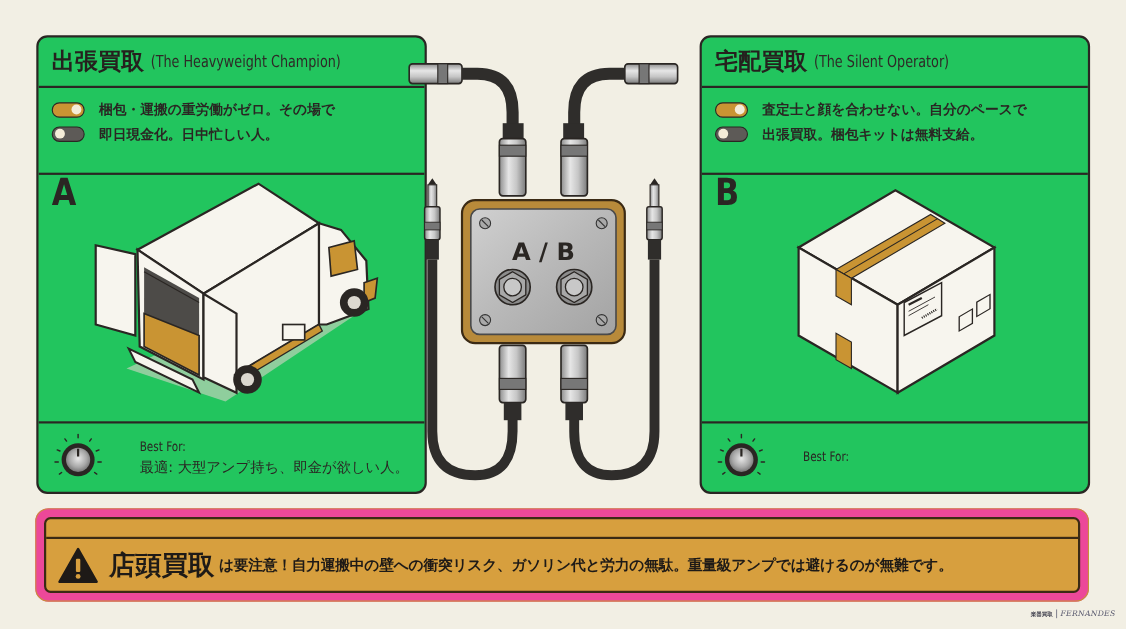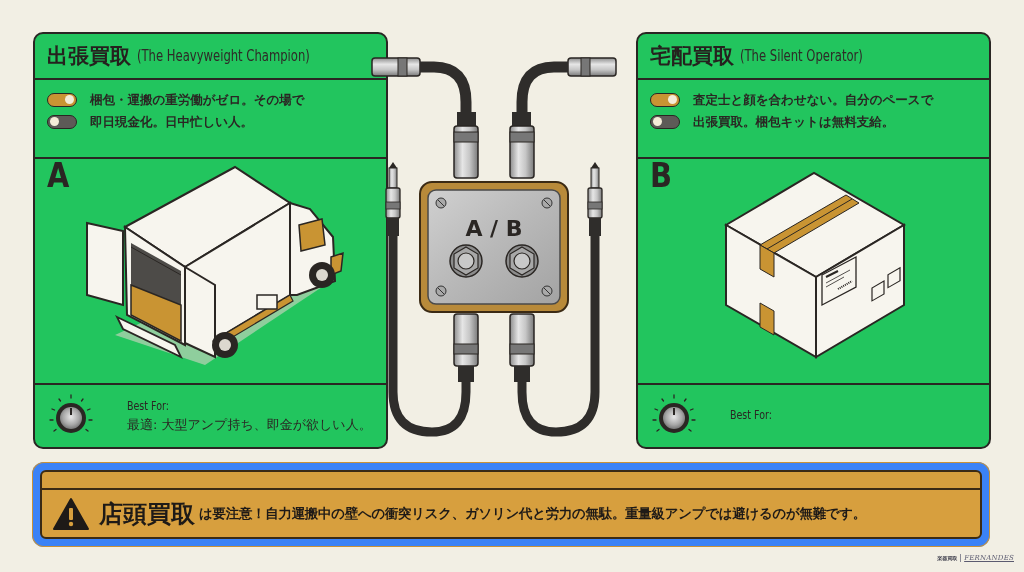--- a/index.html
+++ b/index.html
@@ -134,21 +134,21 @@
   .best-lines { display: flex; flex-direction: column; }
 
   .center-device { position: absolute; left: 362px; top: 32px; width: 264px; height: 420px; }
 
   .banner {
     position: absolute;
     left: 32px;
     top: 462px;
     width: 958px;
     height: 85px;
-    background: #3b82f6;
+    background: #ec4899;
     border-radius: 12px;
     padding: 8px;
     box-shadow: 0 0 0 1px #c89138 inset;
   }
   .banner-inner {
     width: 100%;
     height: 100%;
     border: 2px solid #3b2a14;
     border-radius: 6px;
     background: #d79f3e;
@@ -189,21 +189,20 @@
     color: #4a4a55;
   }
   .brand-jp { font-weight: bold; font-size: 5px; color: #3a3a48; }
   .brand-sep { width: 1px; height: 8px; background: #8a8a95; }
   .brand-name {
     font-family: "DejaVu Serif", serif;
     font-style: italic;
     font-size: 7px;
     color: #5b5b70;
     letter-spacing: 0.2px;
-    text-decoration: underline;
   }
 </style>
 </head>
 <body>
 
 <div class="panel left">
   <div class="panel-header">
     <span class="panel-title-jp">出張買取</span>
     <span class="panel-title-en">(The Heavyweight Champion)</span>
   </div>

